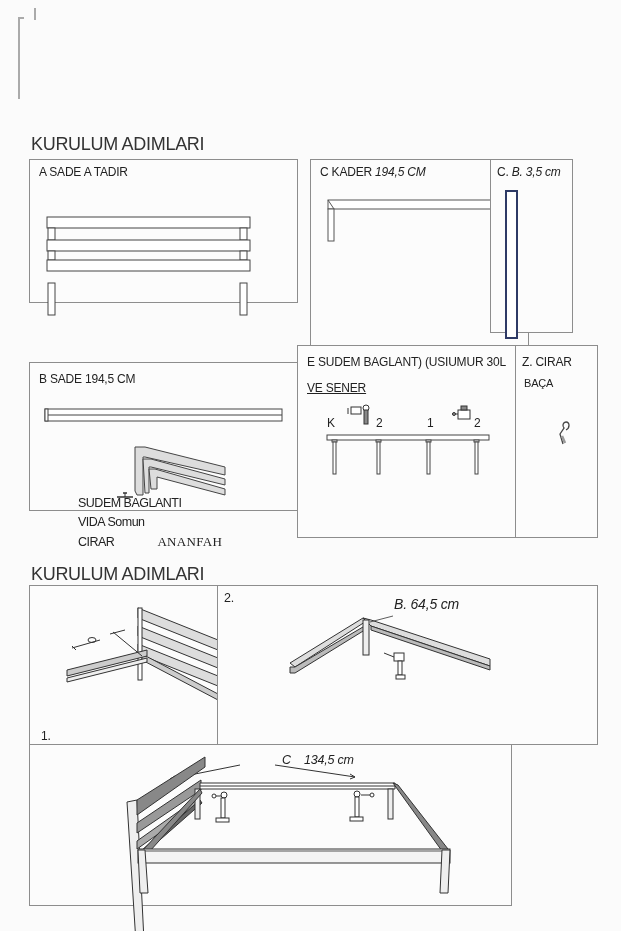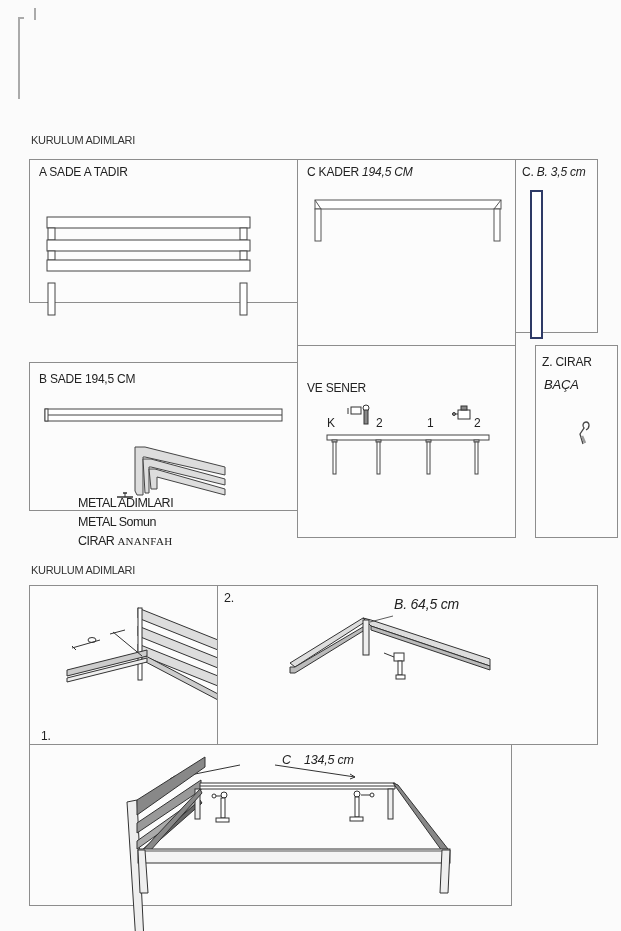--- a/index.html
+++ b/index.html
@@ -5,26 +5,26 @@
   html, body { margin: 0; padding: 0; }
   body {
     width: 621px; height: 931px; position: relative; overflow: hidden;
     background: #fbfbfb;
     font-family: "Liberation Sans", sans-serif;
     color: #222;
   }
   .corner-mark-v { position: absolute; left: 18px; top: 17px; width: 2px; height: 82px; background: #aaa; }
   .corner-mark-h { position: absolute; left: 18px; top: 17px; width: 6px; height: 2px; background: #aaa; }
   .corner-mark-tick { position: absolute; left: 34px; top: 8px; width: 2px; height: 12px; background: #aaa; }
-  .section-title { position: absolute; font-size: 11px; color: #333; letter-spacing: -0.3px; }
+  .section-title { position: absolute; font-size: 18px; color: #333; letter-spacing: -0.3px; }
   .panel { position: absolute; border: 1px solid #8d8d8d; box-sizing: border-box; background: #fcfcfc; }
   .lbl { position: absolute; font-size: 12px; color: #222; letter-spacing: -0.2px; white-space: nowrap; }
   .lbl i { font-style: italic; }
   .legend { position: absolute; font-size: 12.5px; color: #222; letter-spacing: -0.5px; line-height: 19px; }
-  .legend .small { font-family: "Liberation Serif", serif; font-size: 11px; letter-spacing: 0.3px; }
+  .legend .small { font-family: "Liberation Serif", serif; font-size: 13px; letter-spacing: 0.3px; margin-left: 40px; }
   svg { position: absolute; overflow: visible; }
 </style>
 </head>
 <body>
 
 <div class="corner-mark-v"></div>
 <div class="corner-mark-h"></div>
 <div class="corner-mark-tick"></div>
 
 <div class="section-title" style="left:31px; top:134px;">KURULUM ADIMLARI</div>
@@ -39,34 +39,34 @@
       <rect x="3" y="13" width="7" height="12"></rect>
         <rect x="195" y="13" width="7" height="12"></rect>
       <rect x="2" y="25" width="203" height="11"></rect>
       <rect x="3" y="36" width="7" height="9"></rect>
         <rect x="195" y="36" width="7" height="9"></rect>
       <rect x="2" y="45" width="203" height="11"></rect>
     </g>
   </svg>
 </div>
 
-<div class="panel" style="left:297px; top:159px; width:219px; height:187px;">
+<div class="panel" style="left:310px; top:159px; width:219px; height:187px;">
   <div class="lbl" style="left:9px; top:5px;"><span>C  KADER </span><i>194,5 CM</i></div>
   <svg width="190" height="45" style="left:15px; top:38px;" viewBox="0 0 190 45">
     <g fill="#fff" stroke="#555" stroke-width="1">
       <rect x="2" y="2" width="186" height="9"></rect>
       <rect x="2" y="11" width="6" height="32"></rect>
       <rect x="181" y="11" width="6" height="32"></rect>
       <line x1="2" y1="2" x2="8" y2="11"></line>
         <line x1="188" y1="2" x2="181" y2="11"></line>
     </g>
   </svg>
 </div>
 
-<div class="panel" style="left:515px; top:159px; width:83px; height:174px;">
+<div class="panel" style="left:490px; top:159px; width:83px; height:174px;">
   <div class="lbl" style="left:6px; top:5px;"><span>C.  </span><i>B. 3,5 cm</i></div>
   <div style="position:absolute; left:14px; top:30px; width:9px; height:145px; border:2px solid #2e3a66; background:#fff;"></div>
 </div>
 
 <div class="panel" style="left:29px; top:362px; width:269px; height:149px;">
   <div class="lbl" style="left:9px; top:9px;">B  SADE  194,5 CM</div>
   <svg width="240" height="14" style="left:14px; top:45px;" viewBox="0 0 240 14">
     <g fill="#fff" stroke="#444" stroke-width="1">
       <rect x="1" y="1" width="237" height="12"></rect>
       <line x1="1" y1="7" x2="238" y2="7"></line>
@@ -77,28 +77,29 @@
     <g fill="#ddd" stroke="#444" stroke-width="1">
       <polygon points="20,2 30,2 110,22 110,30 30,12 28,12 28,50 22,50 20,46"></polygon>
       <polygon points="28,14 36,14 110,34 110,40 36,22 34,22 34,48 30,48"></polygon>
       <polygon points="34,24 40,24 110,44 110,50 42,32 42,44 36,44"></polygon>
     </g>
     <line x1="2" y1="52" x2="18" y2="52" stroke="#333" stroke-width="1.5"></line>
     <line x1="8" y1="48" x2="12" y2="48" stroke="#333" stroke-width="1.5"></line>
     <line x1="10" y1="48" x2="10" y2="52" stroke="#333" stroke-width="1"></line>
   </svg>
   <div class="legend" style="left:48px; top:131px;">
-    <div>METAL ADIMLARI</div>
-    <div>METAL  Somun</div>
+    <div>SUDEM BAGLANTI</div>
+    <div>VIDA  Somun</div>
     <div><span>CIRAR </span><span class="small">ANANFAH</span></div>
   </div>
 </div>
 
 <div class="panel" style="left:297px; top:345px; width:219px; height:193px;">
-  <div class="lbl" style="left:9px; top:35px;">VE SENER</div>
+  <div class="lbl" style="left:9px; top:9px;">E SUDEM BAGLANT) (USIUMUR  30L</div>
+  <div class="lbl" style="left:9px; top:35px;text-decoration:underline;">VE SENER</div>
   <div class="lbl" style="left:29px; top:70px;">K</div>
   <div class="lbl" style="left:78px; top:70px;">2</div>
   <div class="lbl" style="left:129px; top:70px;">1</div>
   <div class="lbl" style="left:176px; top:70px;">2</div>
   <svg width="26" height="22" style="left:48px; top:58px;" viewBox="0 0 26 22">
     <g fill="#fff" stroke="#333" stroke-width="1">
       <line x1="2" y1="4" x2="2" y2="10"></line>
       <rect x="5" y="3" width="10" height="7"></rect>
       <circle cx="20" cy="4" r="3"></circle>
       <rect x="18" y="6" width="4" height="14" fill="#888"></rect>
@@ -120,23 +121,23 @@
       <rect x="50" y="6" width="5" height="2"></rect>
         <rect x="51" y="8" width="3" height="32"></rect>
       <rect x="100" y="6" width="5" height="2"></rect>
         <rect x="101" y="8" width="3" height="32"></rect>
       <rect x="148" y="6" width="5" height="2"></rect>
         <rect x="149" y="8" width="3" height="32"></rect>
     </g>
   </svg>
 </div>
 
-<div class="panel" style="left:515px; top:345px; width:83px; height:193px;margin-left:20px;">
+<div class="panel" style="left:515px; top:345px; width:83px; height:193px;">
   <div class="lbl" style="left:6px; top:9px;">Z.  CIRAR</div>
-  <div class="lbl" style="left:8px; top:31px; font-size:13px;font-style:italic;">BAÇA</div>
+  <div class="lbl" style="left:8px; top:31px; font-size:11px;">BAÇA</div>
   <svg width="16" height="26" style="left:40px; top:74px;" viewBox="0 0 16 26">
     <g fill="none" stroke="#444" stroke-width="1.3">
       <path d="M10 10 C 14 8, 14 2, 10 2 C 7 2, 6 6, 8 8 L 4 14 L 7 24"></path>
       <line x1="6" y1="16" x2="9" y2="23" stroke="#999" stroke-width="2.5"></line>
     </g>
   </svg>
 </div>
 
 <div class="section-title" style="left:31px; top:564px;">KURULUM ADIMLARI</div>
 

